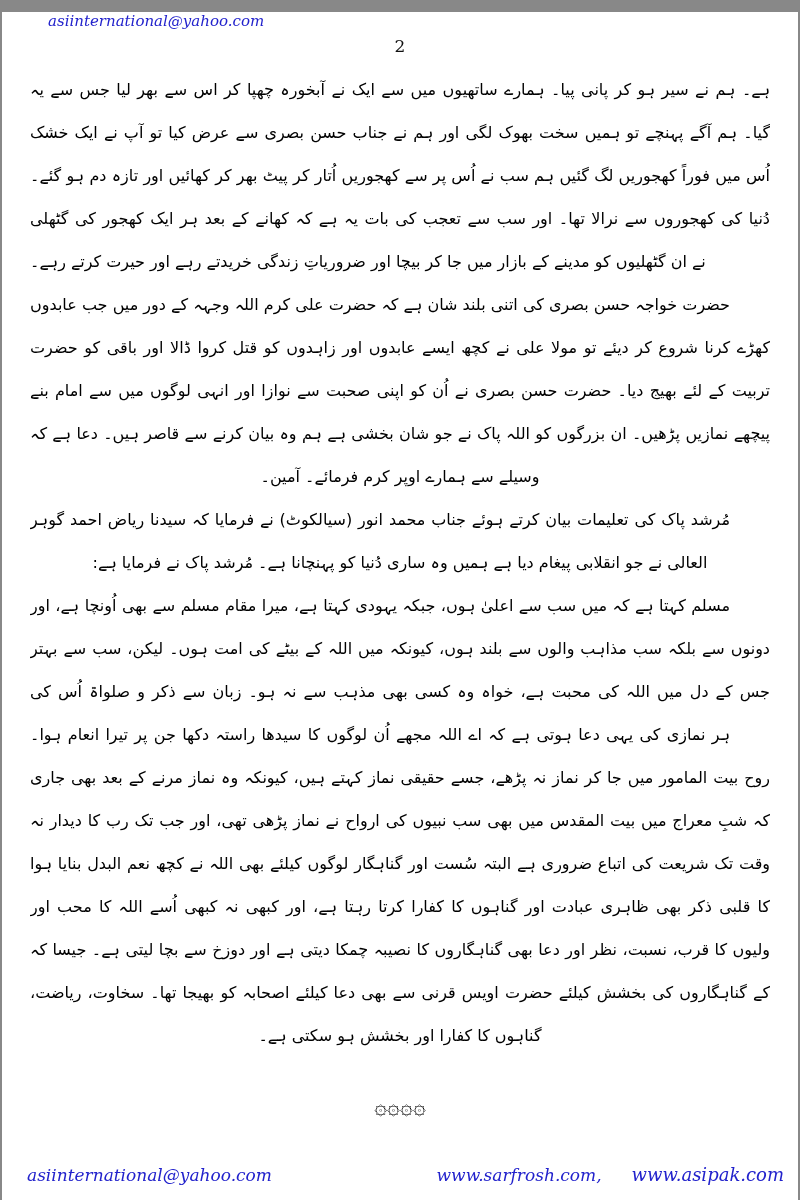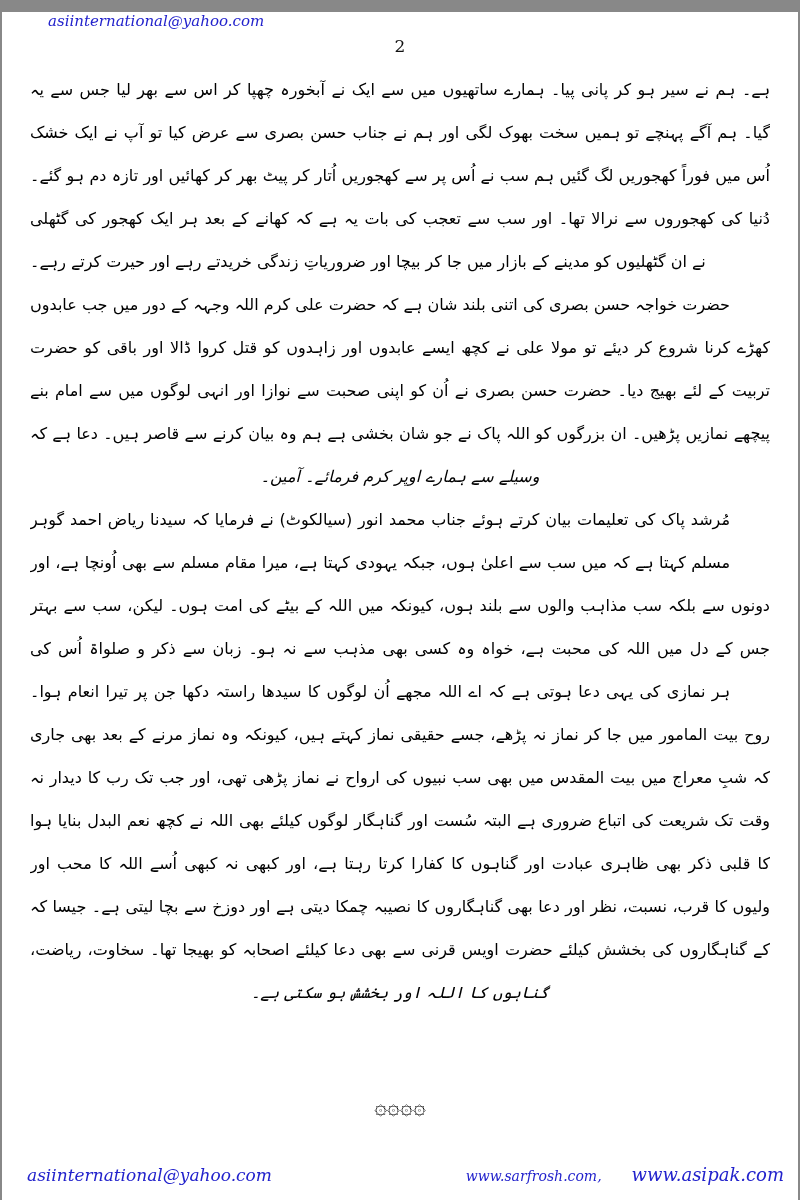--- a/index.html
+++ b/index.html
@@ -41,21 +41,21 @@
   .line{
     height:43px;
     line-height:43px;
     font-size:16px;
     overflow:hidden;
     white-space:normal;
     text-align:justify;
     text-align-last:justify;
     color:var(--ink);
   }
-  .line.c{text-align:center;text-align-last:center;font-style:italic;}
+  .line.c{text-align:center;text-align-last:center;}
   .line.l{text-align:center;text-align-last:left;}
   .line.indent{padding-right:40px;}
   .ornament-row{
     position:absolute;top:1082px;left:0;width:100%;
     text-align:center;
     font-size:22px;
     letter-spacing:7px;
     color:#000;
     line-height:26px;
   }
@@ -70,21 +70,21 @@
   }
   .footer-row{
     position:absolute;top:1152px;left:25px;right:14px;
     display:flex;
     align-items:baseline;
     font-family:"DejaVu Serif",serif;
     font-style:italic;
     color:var(--link);
   }
   .footer-email{font-size:17px;cursor:pointer;white-space:nowrap;}
-  .footer-url1{margin-left:auto;font-size:14px;cursor:pointer;white-space:nowrap;}
+  .footer-url1{margin-left:auto;font-size:17px;cursor:pointer;white-space:nowrap;}
   .footer-url2{margin-left:30px;font-size:18px;cursor:pointer;white-space:nowrap;}
 </style>
 </head>
 <body>
 
 <div class="page">
 
   <span class="header-email">asiinternational@yahoo.com</span>
 
   <div class="page-number">2</div>
@@ -99,35 +99,36 @@
       </div>
       <div class="para">
         <div class="line j indent">حضرت خواجہ حسن بصری کی اتنی بلند شان ہے کہ حضرت علی کرم اللہ وجہہ کے دور میں جب عابدوں زاہدوں نے فتنے</div>
         <div class="line j">کھڑے کرنا شروع کر دیئے تو مولا علی نے کچھ ایسے عابدوں اور زاہدوں کو قتل کروا ڈالا اور باقی کو حضرت خواجہ حسن بصری کے پاس</div>
         <div class="line j">تربیت کے لئے بھیج دیا۔ حضرت حسن بصری نے اُن کو اپنی صحبت سے نوازا اور انہی لوگوں میں سے امام بنے لوگوں نے اُن کے</div>
         <div class="line j">پیچھے نمازیں پڑھیں۔ ان بزرگوں کو اللہ پاک نے جو شان بخشی ہے ہم وہ بیان کرنے سے قاصر ہیں۔ دعا ہے کہ اللہ پاک ان کے</div>
         <div class="line c">وسیلے سے ہمارے اوپر کرم فرمائے۔ آمین۔</div>
       </div>
       <div class="para">
         <div class="line j indent">مُرشد پاک کی تعلیمات بیان کرتے ہوئے جناب محمد انور (سیالکوٹ) نے فرمایا کہ سیدنا ریاض احمد گوہر شاہی مدظلہُ</div>
+        <div class="line c">العالی نے جو انقلابی پیغام دیا ہے ہمیں وہ ساری دُنیا کو پہنچانا ہے۔ مُرشد پاک نے فرمایا ہے:</div>
       </div>
       <div class="para">
         <div class="line j indent">مسلم کہتا ہے کہ میں سب سے اعلیٰ ہوں، جبکہ یہودی کہتا ہے، میرا مقام مسلم سے بھی اُونچا ہے، اور عیسائی کہتا ہے، میں ان</div>
         <div class="line j">دونوں سے بلکہ سب مذاہب والوں سے بلند ہوں، کیونکہ میں اللہ کے بیٹے کی امت ہوں۔ لیکن، سب سے بہتر اور بلند وہی ہے،</div>
         <div class="line j">جس کے دل میں اللہ کی محبت ہے، خواہ وہ کسی بھی مذہب سے نہ ہو۔ زبان سے ذکر و صلواۃ اُس کی اطاعت اور فرمانبرداری کا</div>
       </div>
       <div class="para">
         <div class="line j indent">ہر نمازی کی یہی دعا ہوتی ہے کہ اے اللہ مجھے اُن لوگوں کا سیدھا راستہ دکھا جن پر تیرا انعام ہوا۔ جب تک اُس کی</div>
         <div class="line j">روح بیت المامور میں جا کر نماز نہ پڑھے، جسے حقیقی نماز کہتے ہیں، کیونکہ وہ نماز مرنے کے بعد بھی جاری رہتی ہے۔ جیسا</div>
         <div class="line j">کہ شبِ معراج میں بیت المقدس میں بھی سب نبیوں کی ارواح نے نماز پڑھی تھی، اور جب تک رب کا دیدار نہ ہو جائے اس</div>
         <div class="line j">وقت تک شریعت کی اتباع ضروری ہے البتہ سُست اور گناہگار لوگوں کیلئے بھی اللہ نے کچھ نعم البدل بنایا ہوا ہے۔ اللہ کے نام</div>
         <div class="line j">کا قلبی ذکر بھی ظاہری عبادت اور گناہوں کا کفارا کرتا رہتا ہے، اور کبھی نہ کبھی اُسے اللہ کا محب اور روشن ضمیر بنا دیتا ہے۔</div>
         <div class="line j">ولیوں کا قرب، نسبت، نظر اور دعا بھی گناہگاروں کا نصیبہ چمکا دیتی ہے اور دوزخ سے بچا لیتی ہے۔ جیسا کہ حضور نے امت</div>
         <div class="line j">کے گناہگاروں کی بخشش کیلئے حضرت اویس قرنی سے بھی دعا کیلئے اصحابہ کو بھیجا تھا۔ سخاوت، ریاضت، اور شہادت سے بھی</div>
-        <div class="line c">گناہوں کا اللہ اور بخشش ہو سکتی ہے۔</div>
+        <div class="line c">گناہوں کا کفارا اور بخشش ہو سکتی ہے۔</div>
       </div>
     </main>
 
   <div class="ornament-row"><span>۞</span><span>۞</span><span>۞</span><span>۞</span></div>
 
 
   <div class="footer-row">
     <span class="footer-email">asiinternational@yahoo.com</span>
     <span class="footer-url1">www.sarfrosh.com,</span>
     <span class="footer-url2">www.asipak.com</span>

